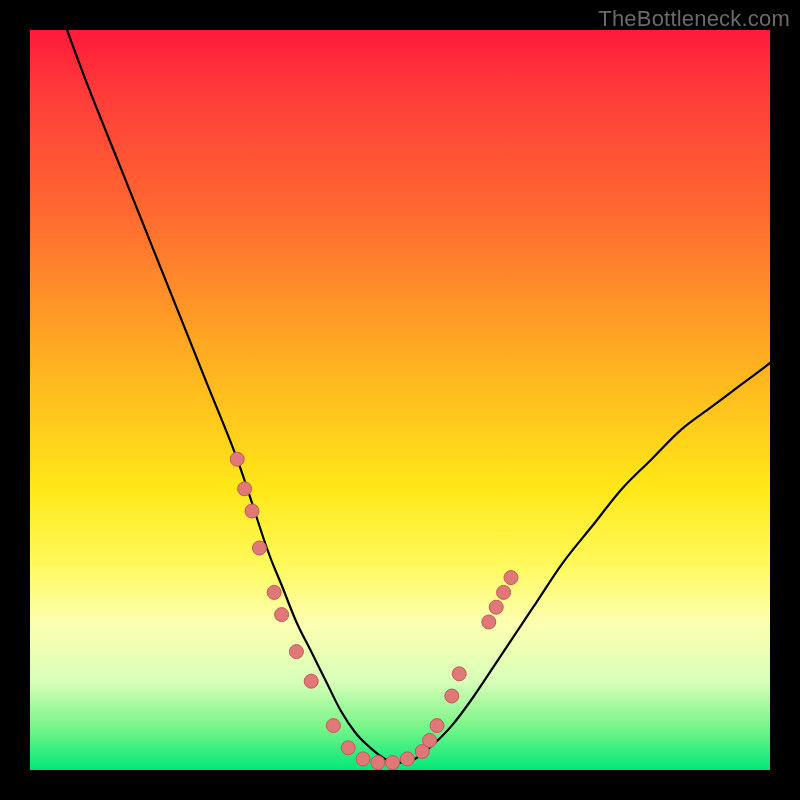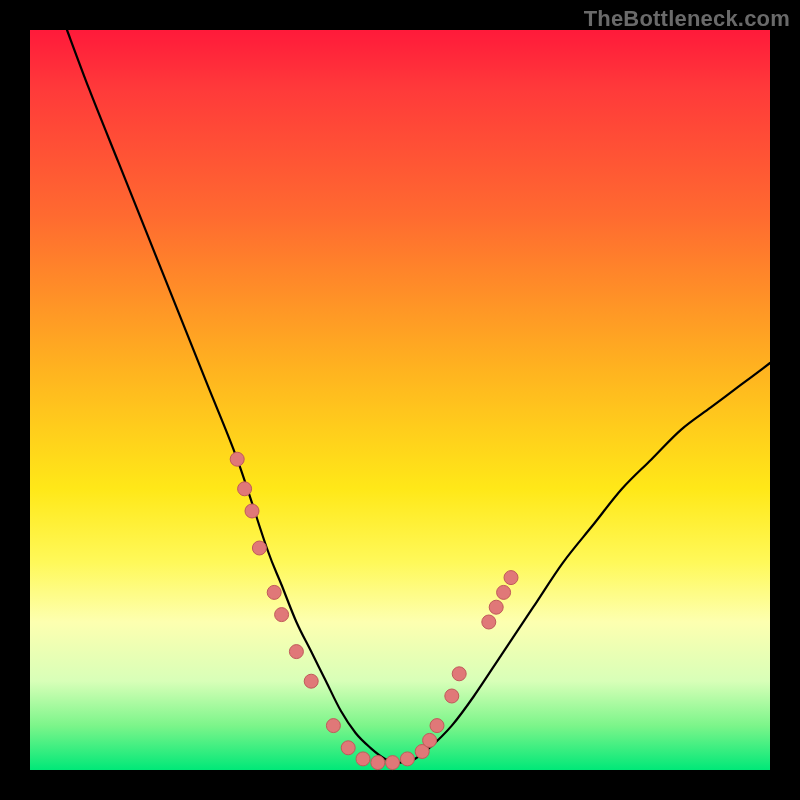--- a/index.html
+++ b/index.html
@@ -28,21 +28,21 @@
       #d8ffb8 88%,
       #7cf58a 94%,
       #00e878 100%);
   }
   .watermark {
     position: absolute;
     top: 6px;
     right: 10px;
     color: #6a6a6a;
     font-size: 22px;
-    font-weight: 700;
+    font-weight: 400;
     letter-spacing: 0.2px;
     user-select: none;
   }
   svg.plot {
     position: absolute;
     left: 30px;
     top: 30px;
     width: 740px;
     height: 740px;
     overflow: visible;

